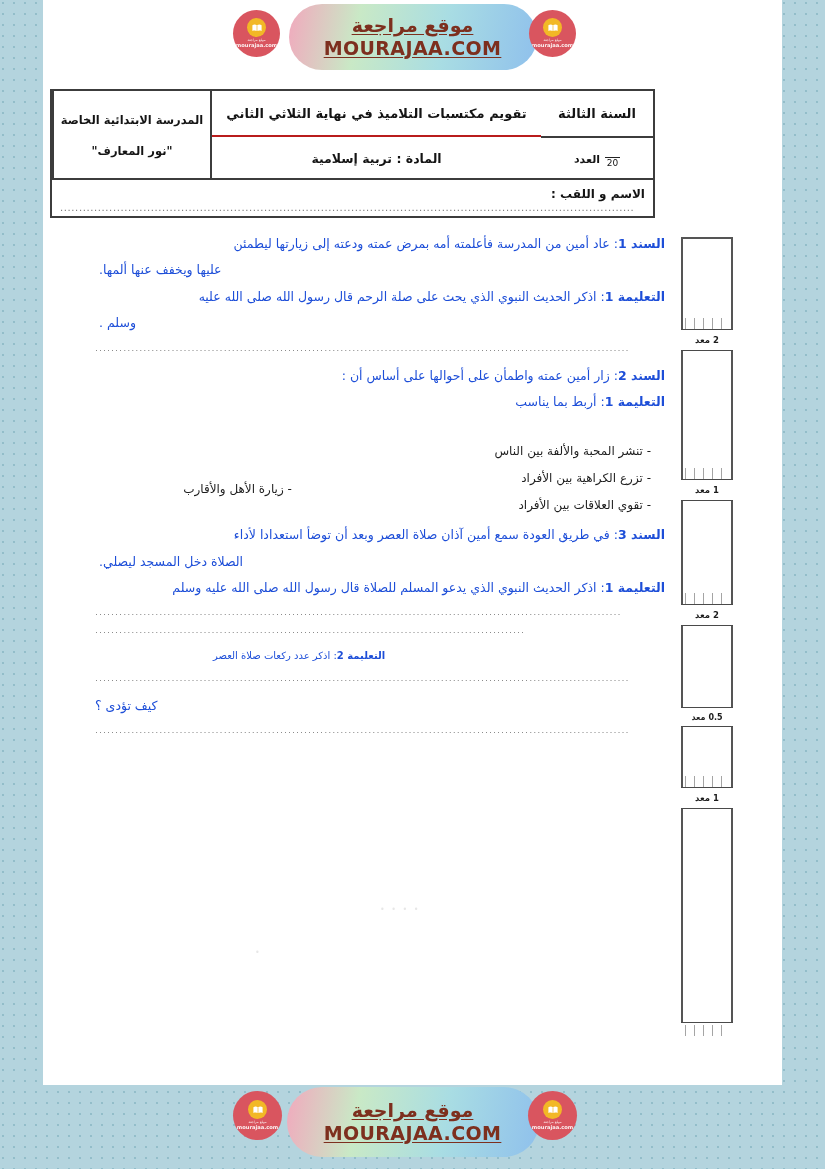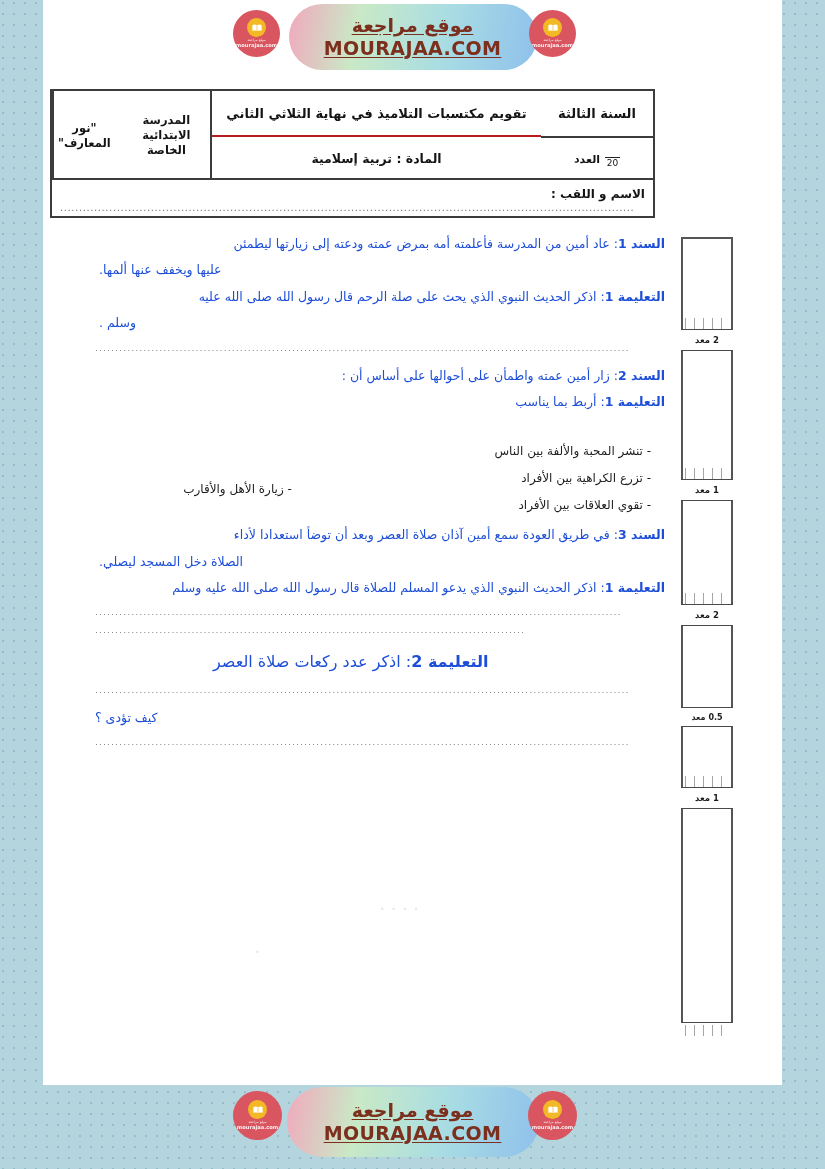--- a/index.html
+++ b/index.html
@@ -150,21 +150,21 @@
     align-items: center;
     justify-content: center;
     text-align: center;
     font-weight: bold;
     color: #141414;
     direction: rtl;
   }
   .col-right {
     width: 158px;
     border-left: 2px solid #3c3c3c;
-    flex-direction: row;
+    flex-direction: column;
     gap: 16px;
     padding: 9px 4px;
     font-size: 11.5px;
     line-height: 1.3;
   }
   .col-mid  {
     flex: 1;
     flex-direction: column;
     border-left: 2px solid #3c3c3c;
   }
@@ -306,21 +306,21 @@
   }
   .match-col.left-col {
     width: 300px;
     text-align: right;
     padding-right: 14px;
     box-sizing: border-box;
   }
   .match-item { white-space: nowrap; }
   .right-q {
     text-align: left;
-    font-size: 16px;
+    font-size: 10px;
     padding-left: 118px;
     margin: 8px 0 2px 0;
   }
 
   
   .marks-col {
     position: absolute;
     left: 681px;
     top: 237px;
     width: 52px;

